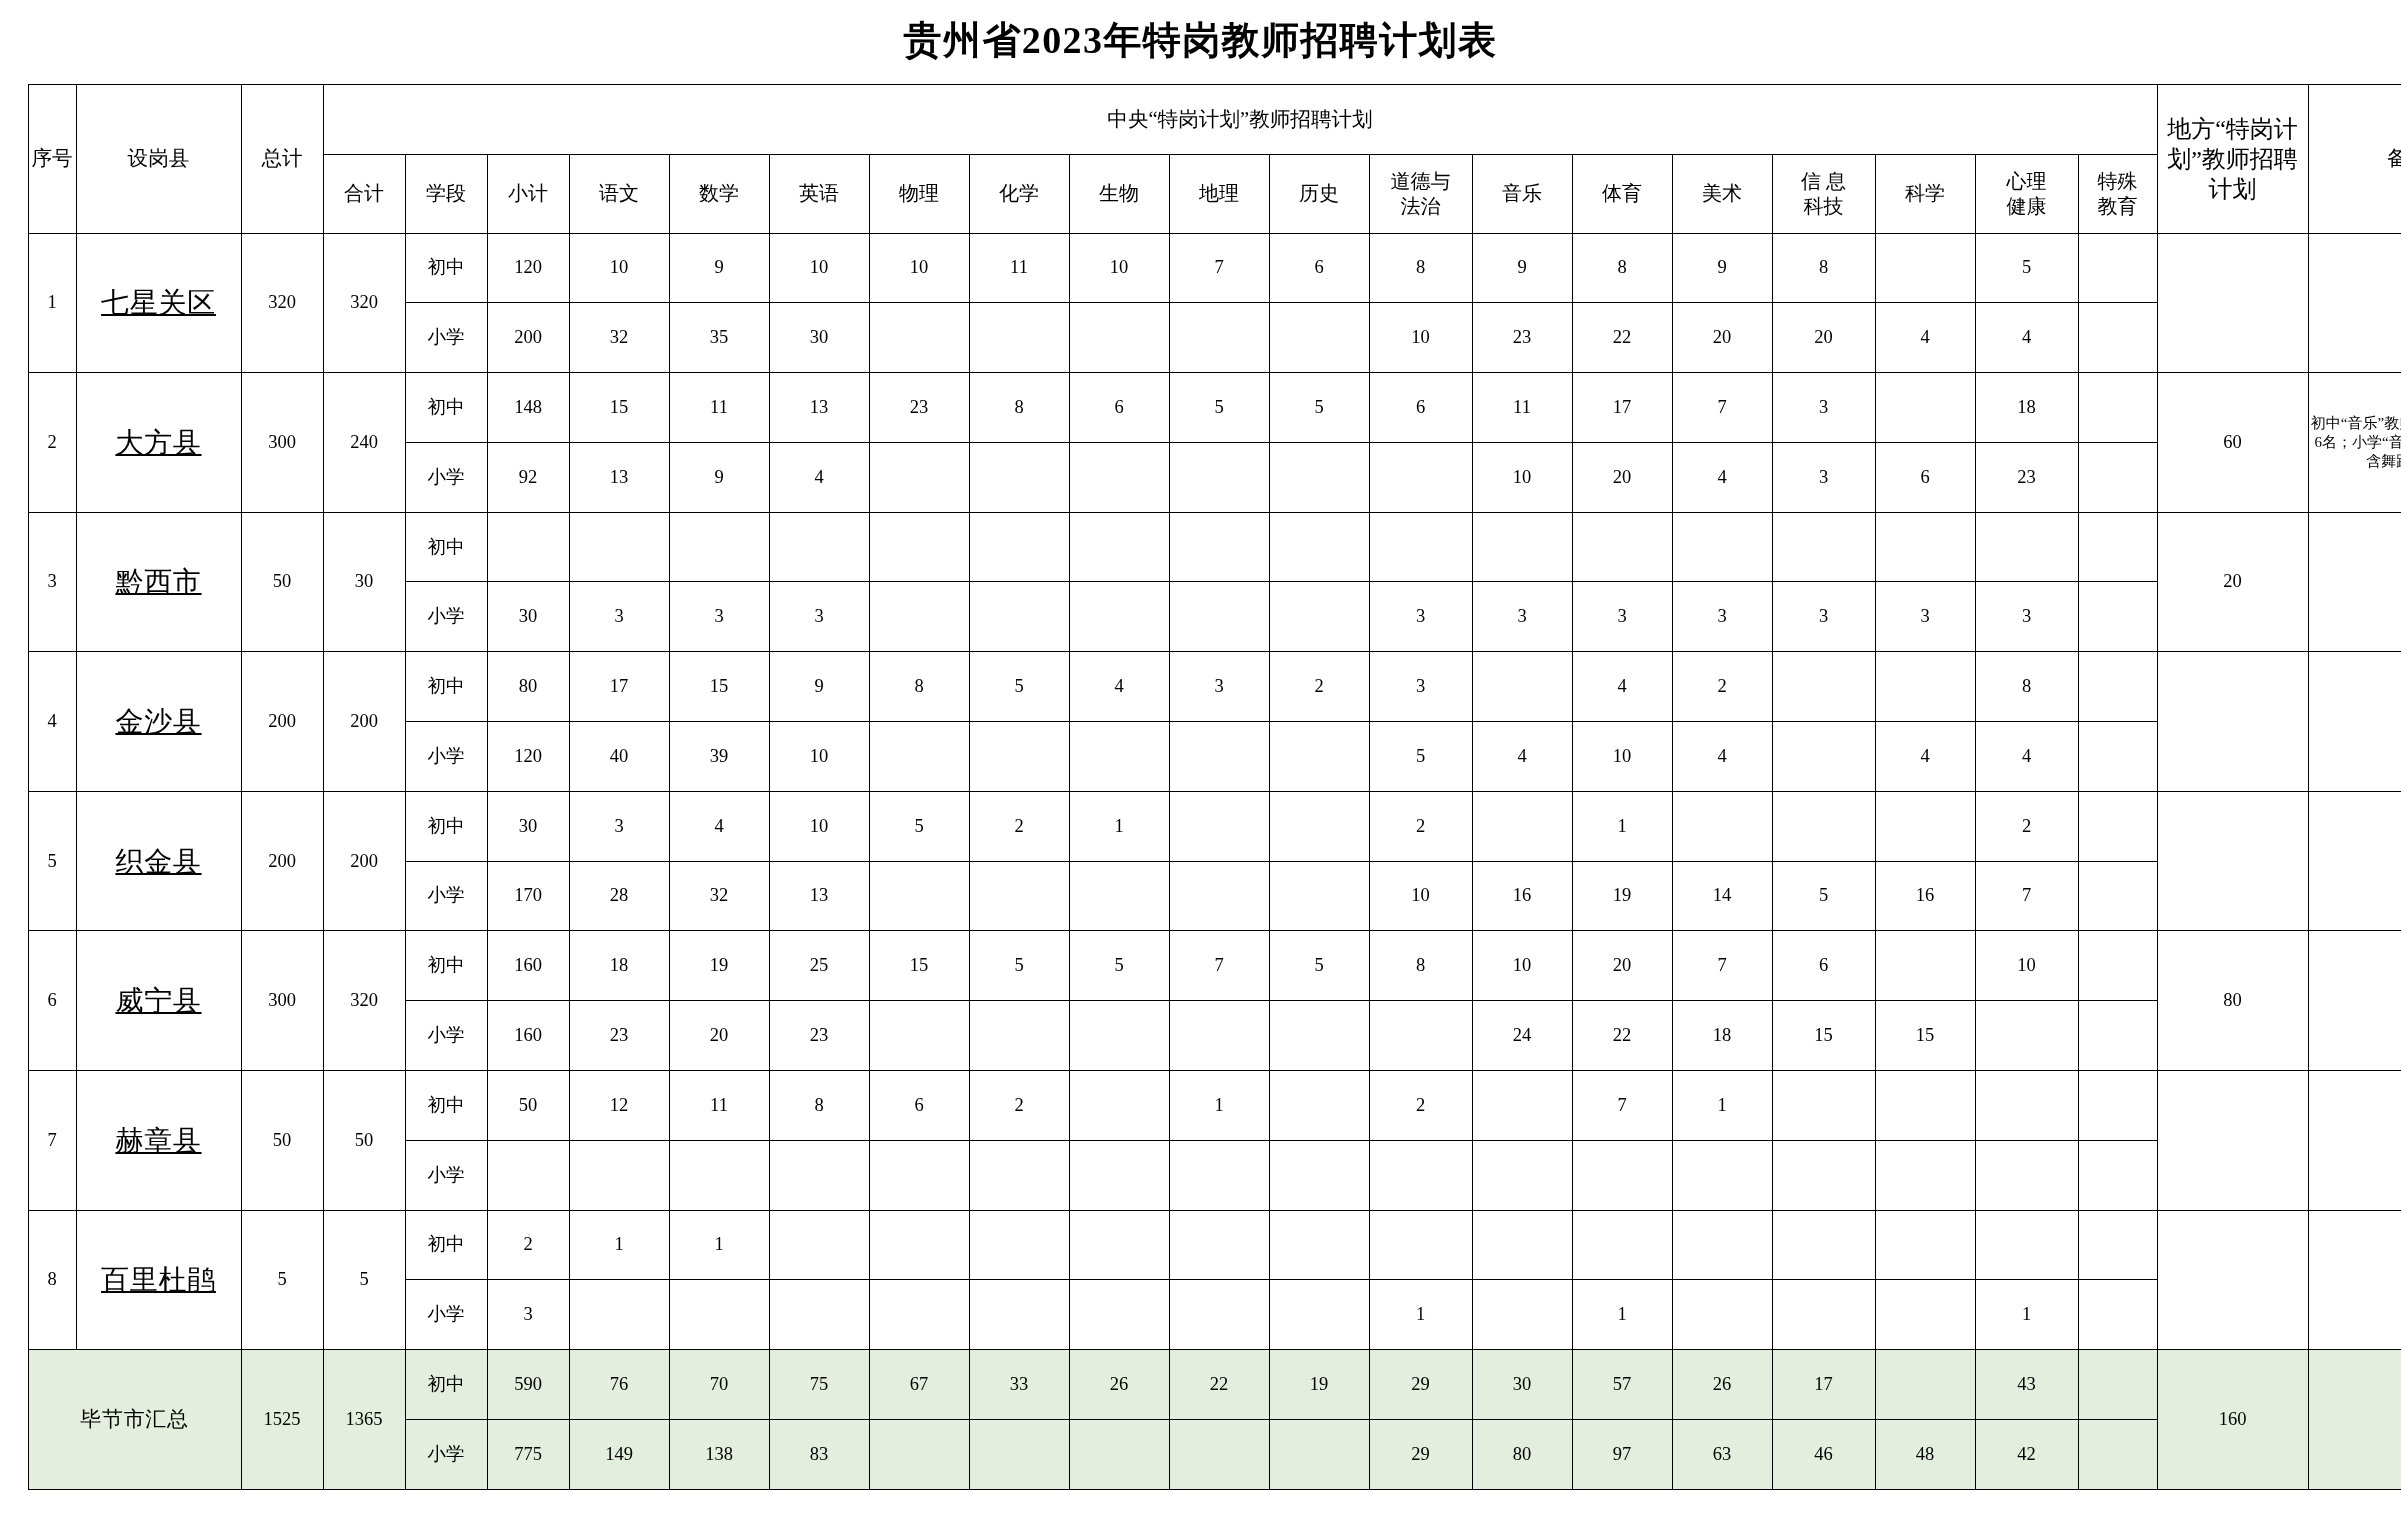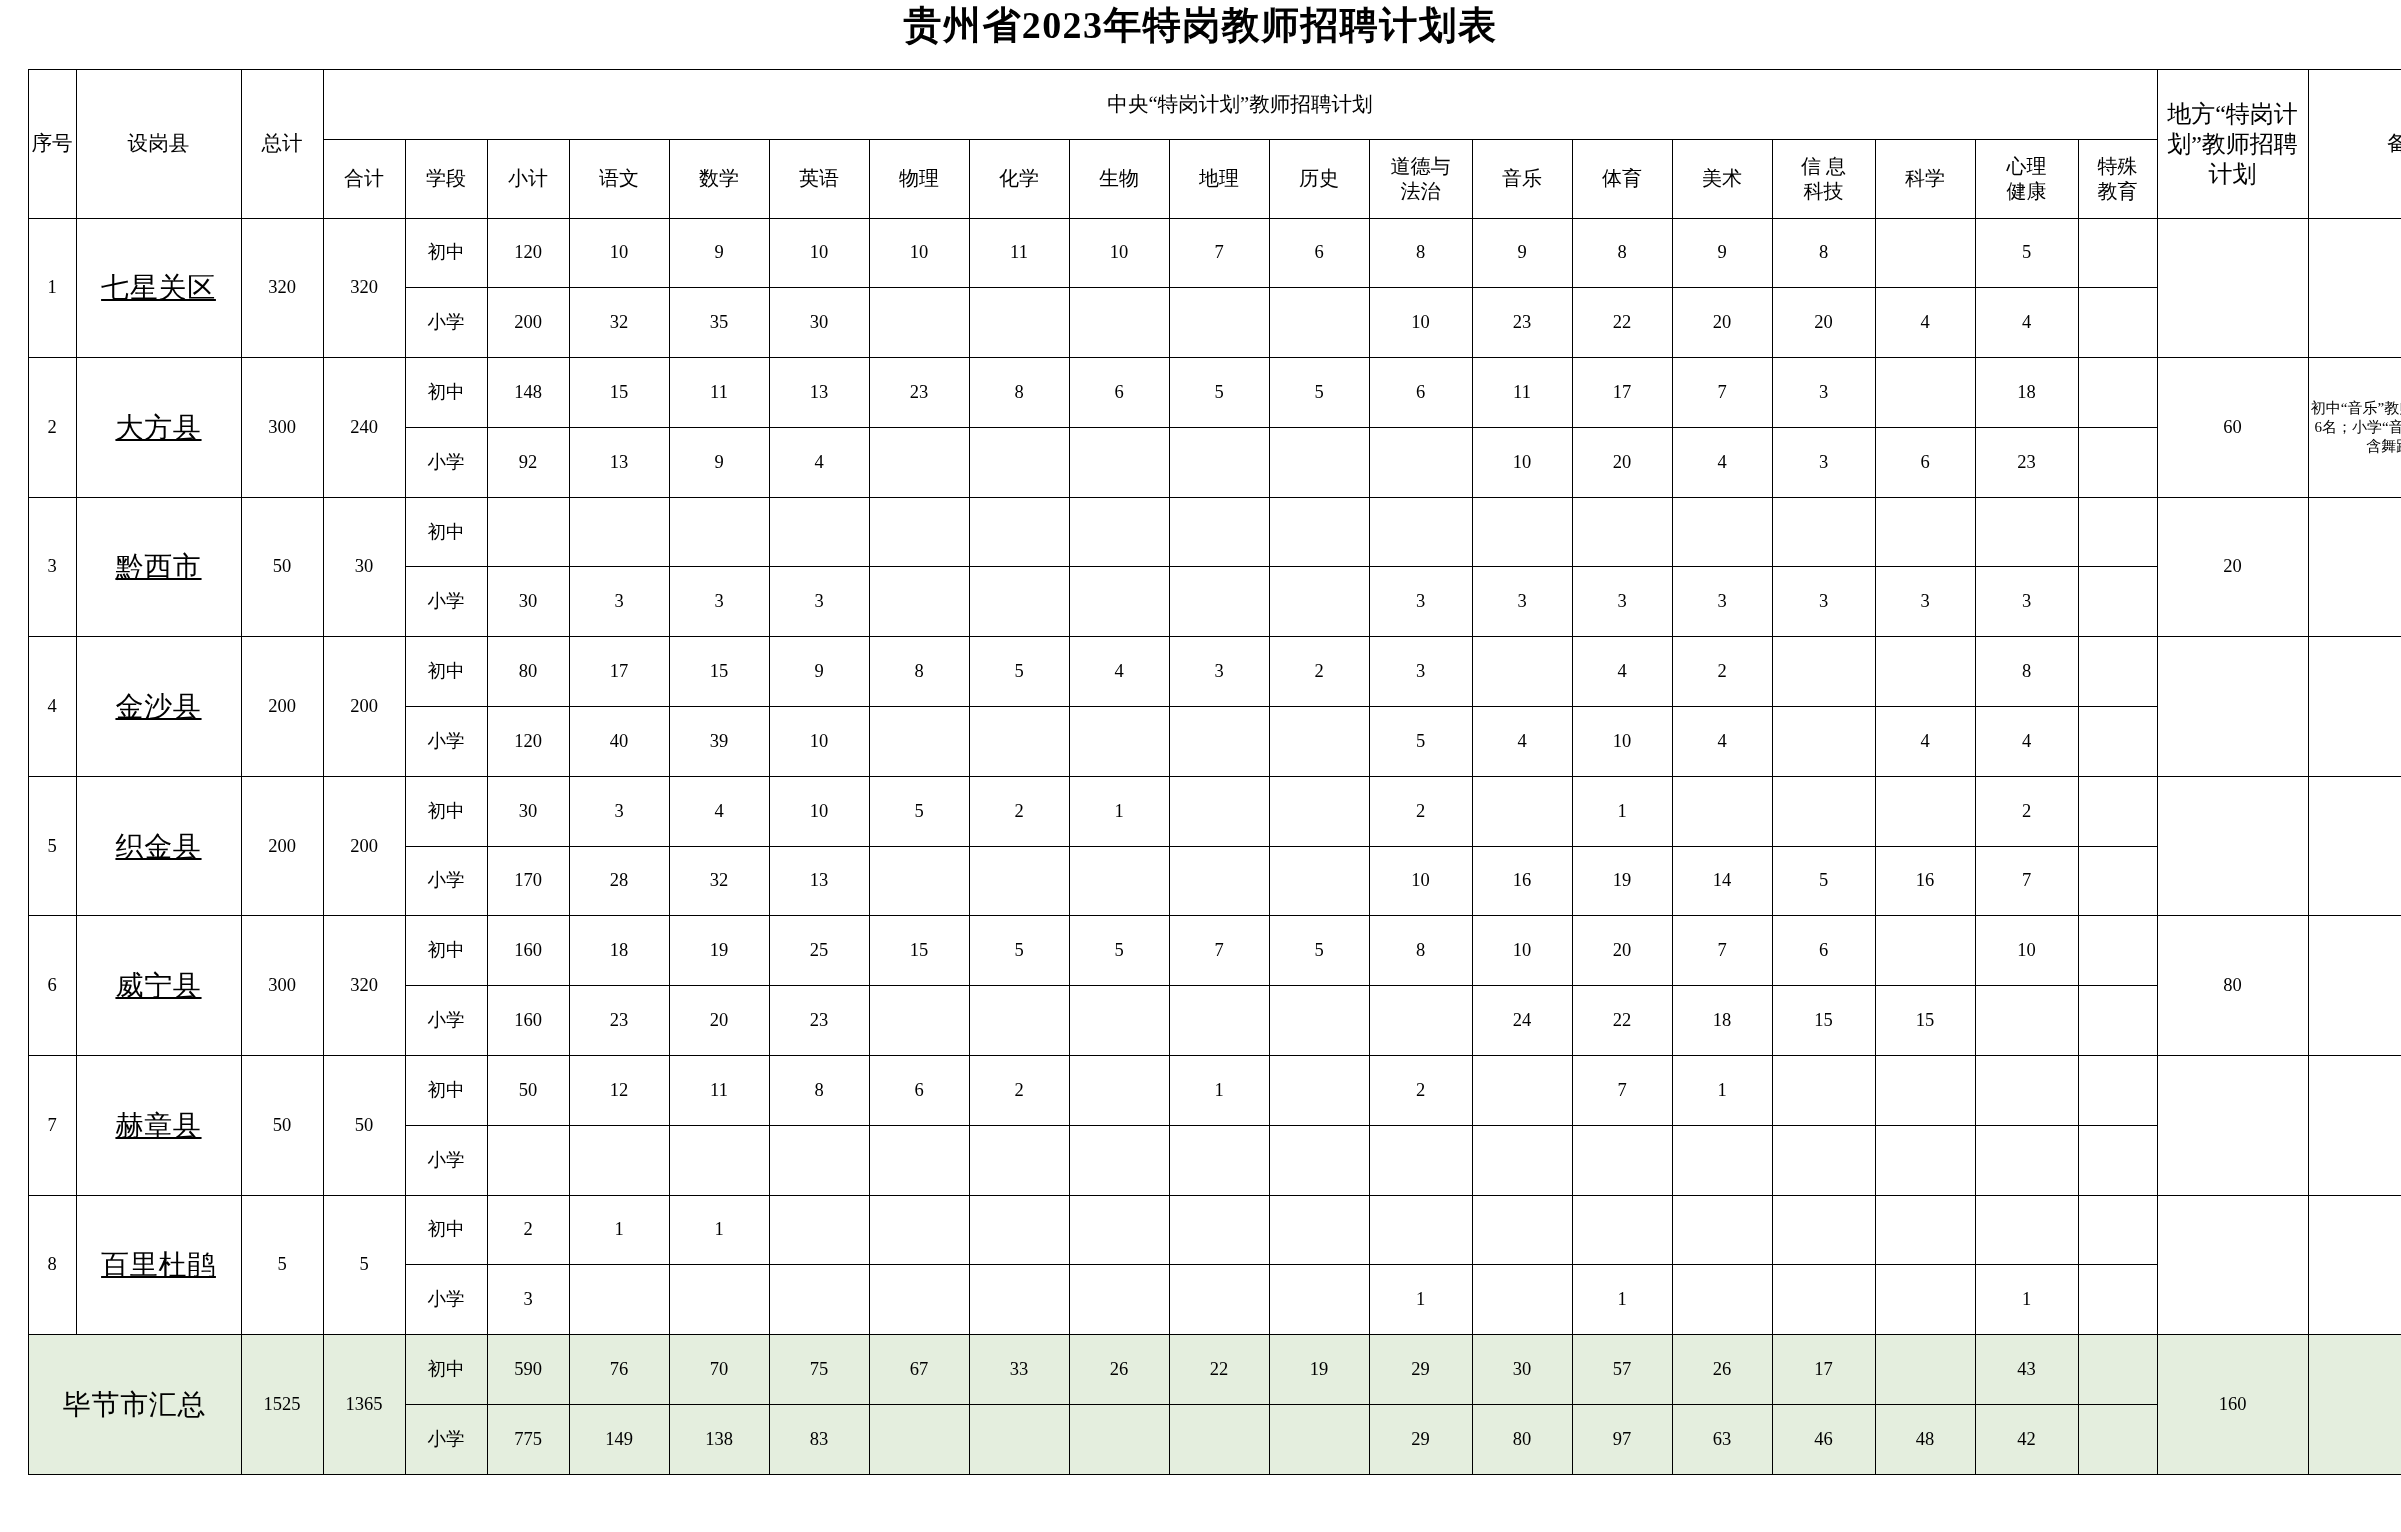--- a/index.html
+++ b/index.html
@@ -19,21 +19,21 @@
     position: relative;
     box-sizing: border-box;
     padding: 0 27.5px;
   }
   .doc-title {
     text-align: center;
     font-family: "Liberation Serif", "DejaVu Serif", serif;
     font-weight: bold;
     font-size: 38px;
     letter-spacing: 1.4px;
-    padding-top: 0;
+    padding-top: 15px;
     padding-bottom: 18px;
   }
   table.plan {
     border-collapse: collapse;
     width: 2346px;
     table-layout: fixed;
     font-size: 18.5px;
   }
   table.plan td, table.plan th {
     border: 1.4px solid #000000;
@@ -70,21 +70,21 @@
   .data-row td { height: 66px; }
   .county-name {
     font-size: 28px;
     letter-spacing: 0.7px;
     text-decoration: underline;
   }
   .summary-row td {
     background: #e4eede;
   }
   .summary-label {
-    font-size: 28px;
+    font-size: 21px;
     letter-spacing: 0.7px;
     margin-left: 6px;
   }
   .remark-cell {
     font-size: 15px;
     text-align: left;
     line-height: 1.5;
     padding: 4.1px 6.9px;
   }
   .two-line { line-height: 1.2; }

